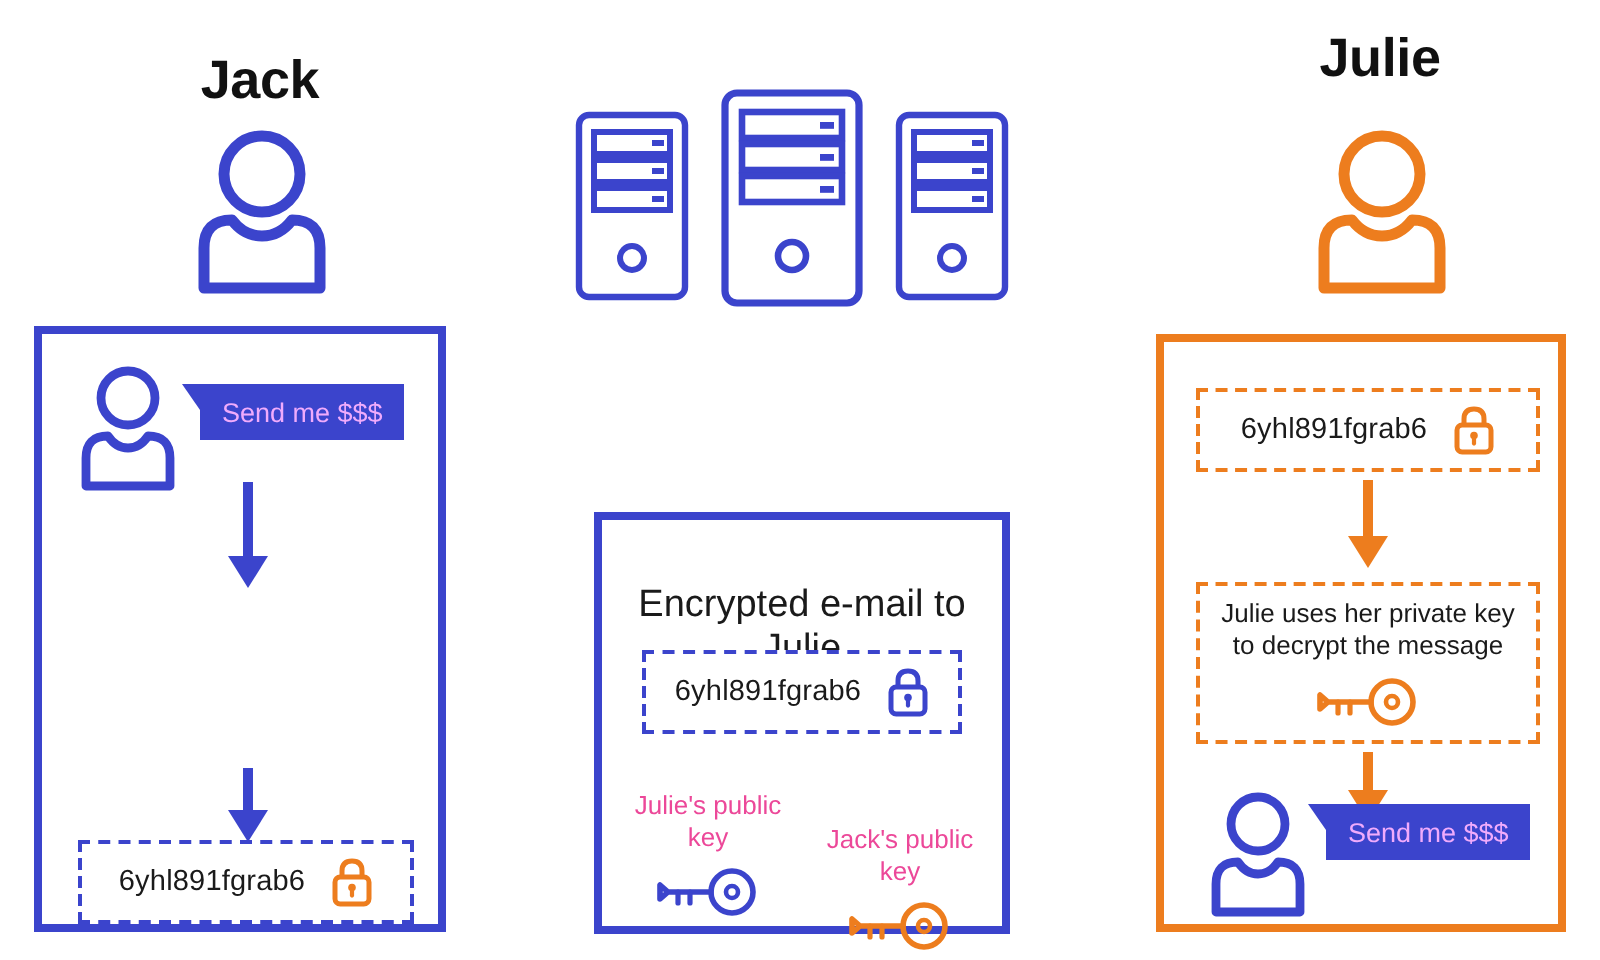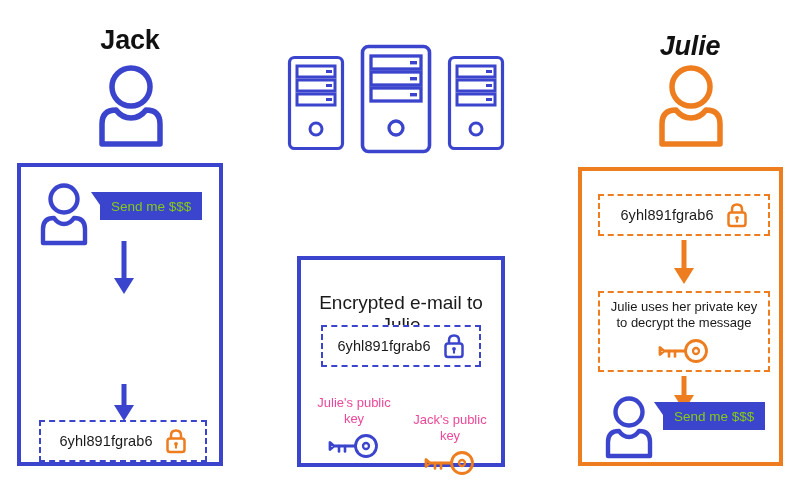--- a/index.html
+++ b/index.html
@@ -64,21 +64,21 @@
     flex-direction: row;
     align-items: center;
     justify-content: center;
     gap: 12px;
   }
 
   
   .bubble {
     position: absolute;
     background: #3b44cc;
-    color: #84cc16;
+    color: #f0abfc;
     font-size: 13.5px;
     display: flex;
     align-items: center;
     justify-content: center;
     padding: 0 11px;
     box-sizing: border-box;
     white-space: nowrap;
   }
   .bubble::before {
     content: "";
@@ -106,21 +106,21 @@
   }
 
   svg { display: block; overflow: visible; }
 </style>
 </head>
 <body>
 
 <div id="stage">
 
   <div class="abs col-title" style="left:30px; top:27px; width:200px;">Jack</div>
-  <div class="abs col-title" style="left:590px; top:33px; width:200px;font-style:italic;">Julie</div>
+  <div class="abs col-title" style="left:590px; top:16px; width:200px;">Julie</div>
 
   <div class="abs" style="left:88px; top:63px;">
     <svg width="86" height="86" viewBox="0 0 86 86" aria-hidden="true">
       <circle cx="43" cy="24" r="19" fill="none" stroke="#3b44cc" stroke-width="5.5"></circle>
       <path d="M14 84 L14 64 Q14 50 28 50 Q34 58 43 58 Q52 58 58 50 Q72 50 72 64 L72 84 Q72 84 72 84 Z" fill="none" stroke="#3b44cc" stroke-width="5.5" stroke-linejoin="round" transform="translate(0,-3)"></path>
       <rect x="14" y="72" width="58" height="9" fill="none" stroke="none"></rect>
     </svg>
   </div>
 
   <div class="abs" style="left:648px; top:63px;">

